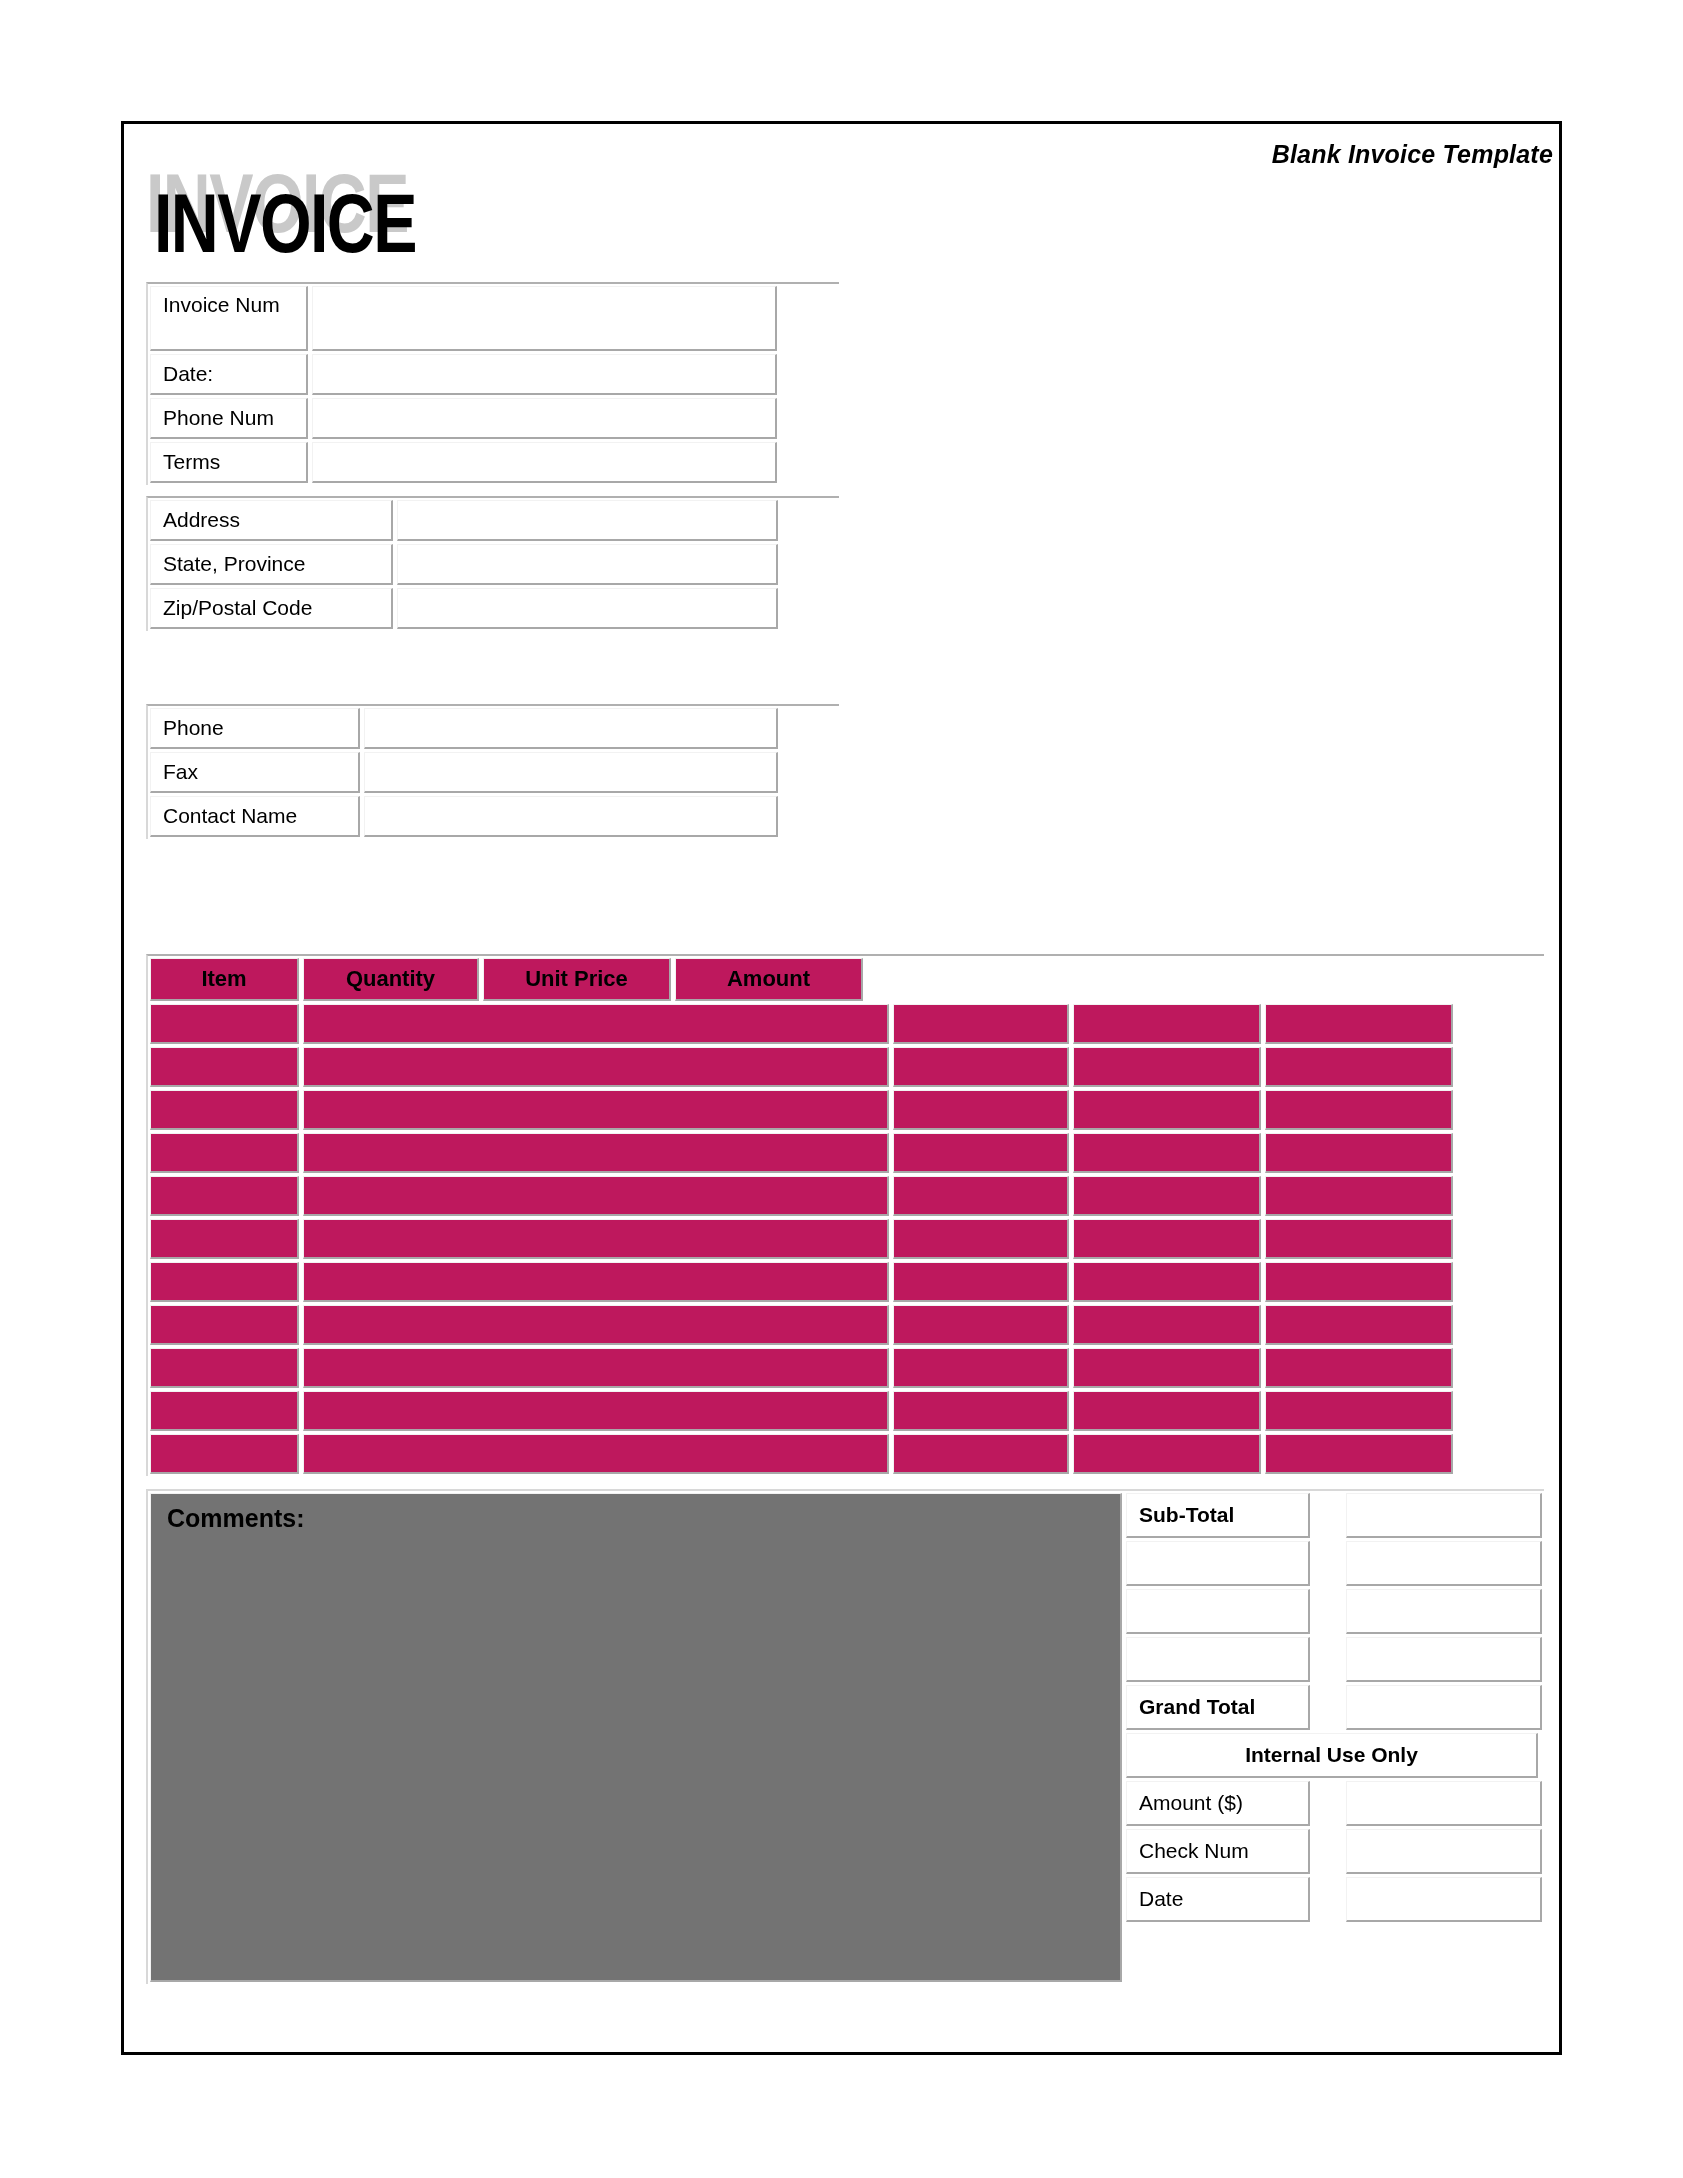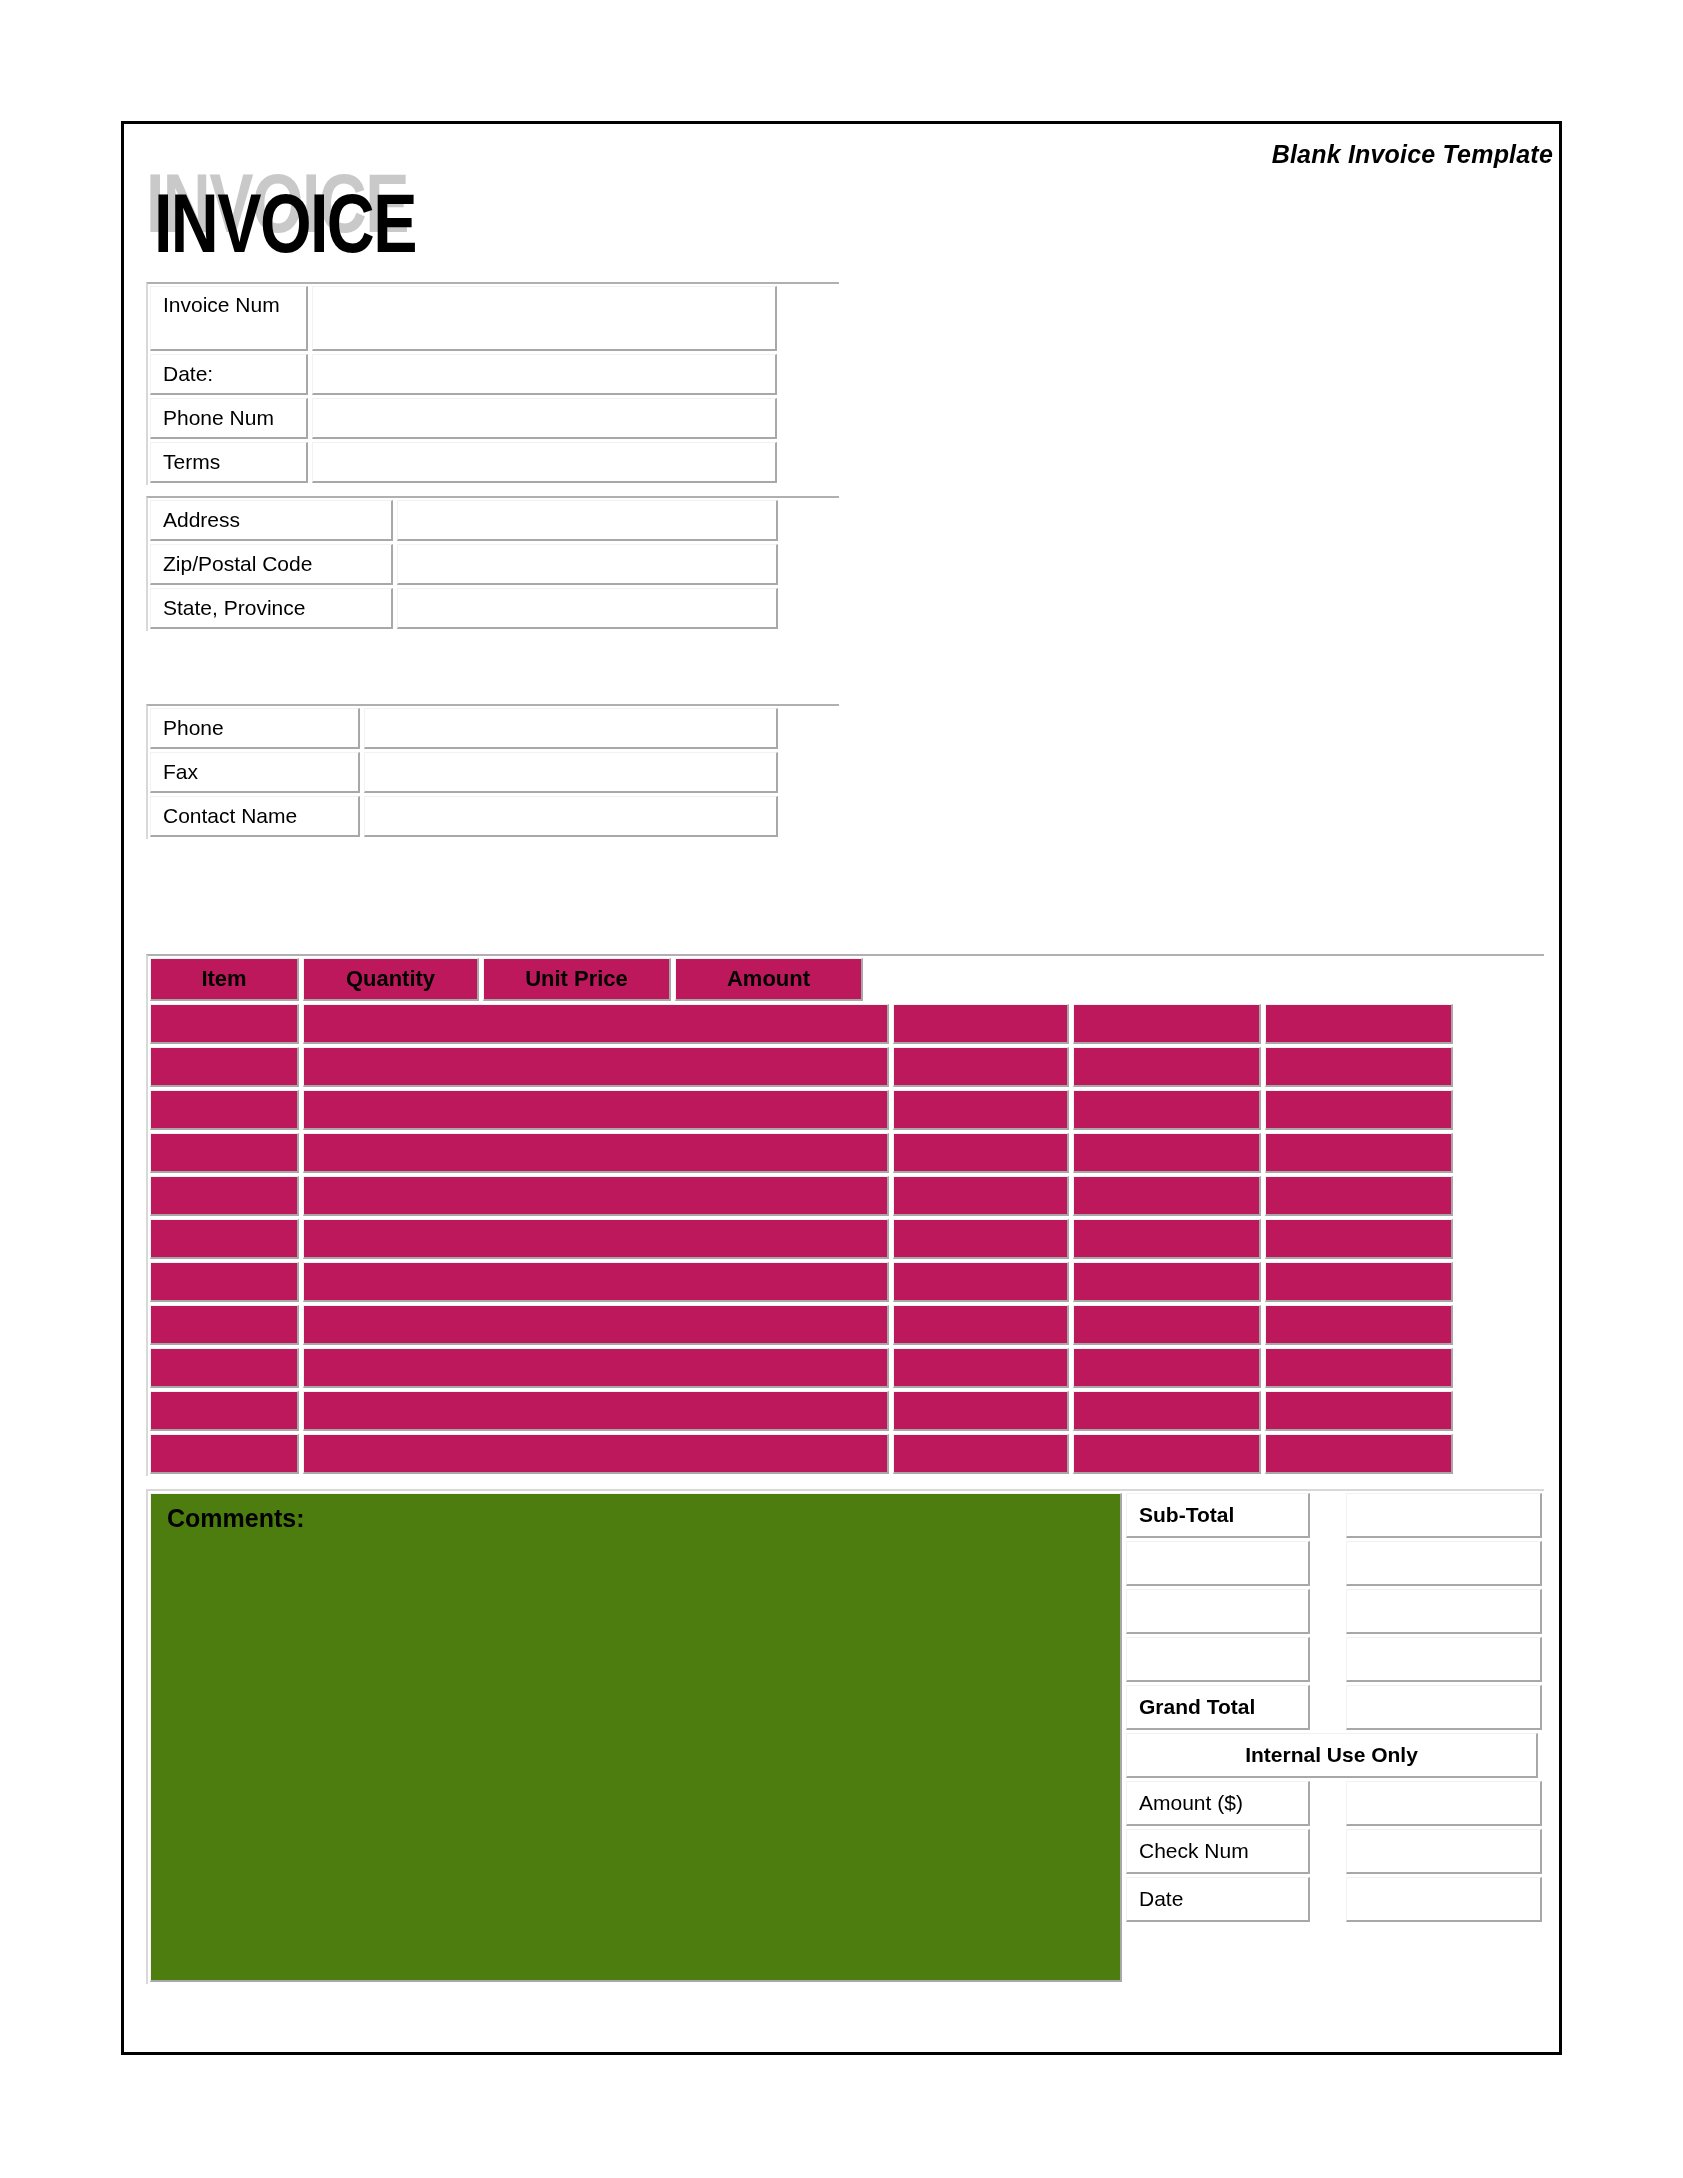--- a/index.html
+++ b/index.html
@@ -146,21 +146,21 @@
     border-top: 2px solid #d8d8d8;
     border-left: 2px solid #d8d8d8;
     box-sizing: border-box;
     padding: 2px;
     display: flex;
   }
   #comments-cell {
     width: 972px;
     height: 489px;
     box-sizing: border-box;
-    background: #4d7c0f;
+    background: #737373;
     border-top: 1px solid #f2f2f2;
     border-left: 1px solid #f2f2f2;
     border-right: 2px solid #a8a8a8;
     border-bottom: 2px solid #a8a8a8;
     font-size: 25px;
     font-weight: bold;
     padding: 10px 16px 0 16px;
   }
   #totals {
     margin-left: 4px;
@@ -224,26 +224,26 @@
 
   <div class="fblock" id="bill-to-block" style="left:22px; top:372px; width:693px;">
 
 
     <div class="frow">
       <div class="cell label" style="width:243px; height:41px;">Address</div>
       <div class="cell value" style="width:381px; height:41px;"></div>
     </div>
 
     <div class="frow">
+      <div class="cell label" style="width:243px; height:41px;">State, Province</div>
+      <div class="cell value" style="width:381px; height:41px;"></div>
+    </div>
+
+    <div class="frow">
       <div class="cell label" style="width:243px; height:41px;">Zip/Postal Code</div>
-      <div class="cell value" style="width:381px; height:41px;"></div>
-    </div>
-
-    <div class="frow">
-      <div class="cell label" style="width:243px; height:41px;">State, Province</div>
       <div class="cell value" style="width:381px; height:41px;"></div>
     </div>
   </div>
 
   <div class="fblock" id="contact-block" style="left:22px; top:580px; width:693px;">
 
     <div class="frow">
       <div class="cell label" style="width:210px; height:41px;">Phone</div>
       <div class="cell value" style="width:414px; height:41px;"></div>
     </div>

